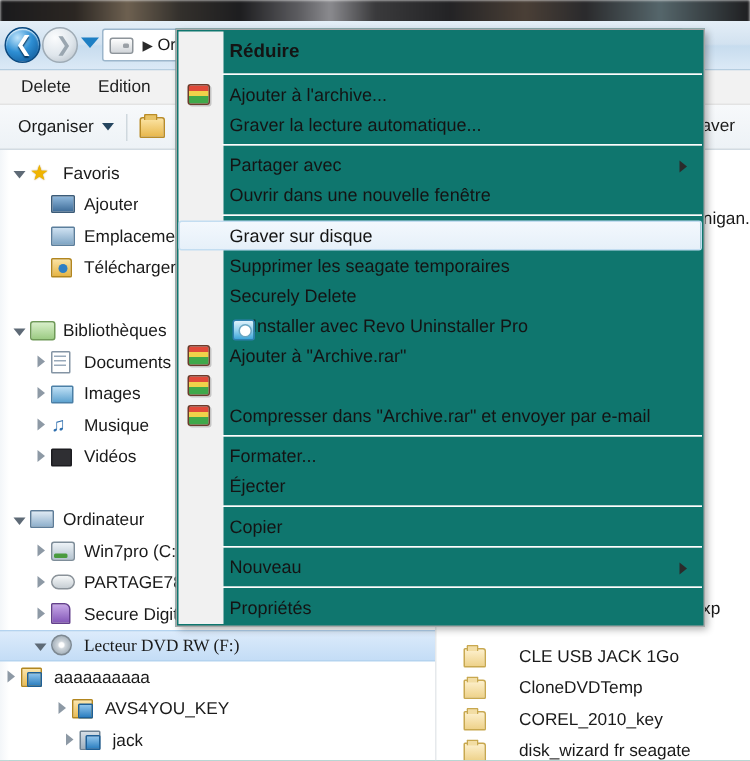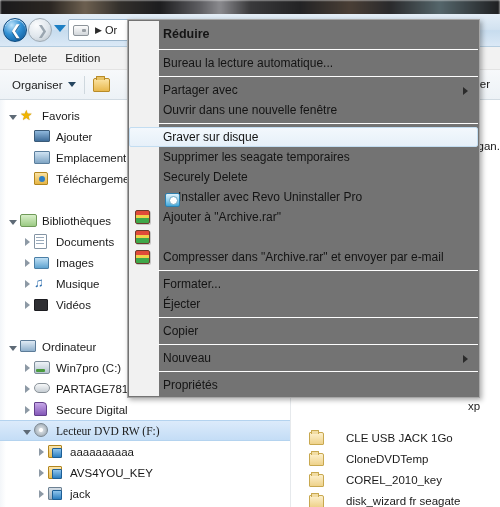--- a/index.html
+++ b/index.html
@@ -195,22 +195,22 @@
   .fl-ico::before{content:"";position:absolute;left:1px;top:-3px;width:6px;height:3px;
             background:#f2dda4;border:1px solid #c8a84f;border-bottom:none;border-radius:1px 1px 0 0;}
 
   
   .edge-text {
     position:absolute; font-size:11.5px; color:#1a1a1a; white-space:nowrap;
   }
 
   
   .ctxmenu {
-    position:absolute; left:127px; top:19px; width:353px;
-    background:#737373;
+    position:absolute; left:117px; top:19px; width:353px;
+    background:#0f766e;
     border:1px solid #a7a7a7;
     box-shadow: 2px 2px 5px rgba(0,0,0,.32);
     padding: 2px 0 2px 0;
     z-index: 50;
   }
   .ctx-gutter {
     position:absolute; left:1px; top:1px; width:30px; bottom:1px;
     background:#f1f1f1;
   }
   .ctx-item {
@@ -389,35 +389,35 @@
             </span>
             <span class="tlabel">Secure Digital</span>
           </div>
           <div class="trow selected" style="padding-left: 20px;">
             <span class="tw"><span class="tri open"></span></span>
             <span class="ticon">
               <span class="ic-dvd" style="display: block;"></span>
             </span>
             <span class="tlabel">Lecteur DVD RW (F:)</span>
           </div>
+          <div class="trow" style="">
+            <span class="tw"><span class="tri"></span></span>
+            <span class="ticon">
+              <span class="ic-fold-dl" style="display: block;"></span>
+            </span>
+            <span class="tlabel">aaaaaaaaaa</span>
+          </div>
           <div class="trow" style="padding-left: 34px;">
             <span class="tw"><span class="tri"></span></span>
             <span class="ticon">
               <span class="ic-fold-dl" style="display: block;"></span>
             </span>
-            <span class="tlabel">aaaaaaaaaa</span>
-          </div>
-          <div class="trow" style="padding-left: 34px;">
-            <span class="tw"><span class="tri"></span></span>
-            <span class="ticon">
-              <span class="ic-fold-dl" style="display: block;"></span>
-            </span>
             <span class="tlabel">AVS4YOU_KEY</span>
           </div>
-          <div class="trow" style="padding-left: 34px;">
+          <div class="trow" style="padding-left: 16px; margin-left: 23px;">
             <span class="tw"><span class="tri"></span></span>
             <span class="ticon">
               <span class="ic-fold-chk" style="display: block;"></span>
             </span>
             <span class="tlabel">jack</span>
           </div>
           <div class="trow" style="padding-left: 34px;">
             <span class="tw"></span>
           </div>
         </div>
@@ -451,21 +451,25 @@
   </div>
 
   <div class="ctxmenu">
     <div class="ctx-gutter"></div>
     <div id="ctxitems" style="position:relative;">
         <div class="ctx-item bold">
           <span class="ctx-label">Réduire</span>
         </div>
         <div class="ctx-sep"></div>
         <div class="ctx-item">
-          <span class="ctx-label">Bureau la lecture automatique...</span>
+          <span class="ctx-icon ic-rar"></span>
+          <span class="ctx-label">Ajouter à l'archive...</span>
+        </div>
+        <div class="ctx-item">
+          <span class="ctx-label">Graver la lecture automatique...</span>
         </div>
         <div class="ctx-sep"></div>
         <div class="ctx-item">
           <span class="ctx-label">Partager avec</span>
           <span class="ctx-arrow"></span>
         </div>
         <div class="ctx-item">
           <span class="ctx-label">Ouvrir dans une nouvelle fenêtre</span>
         </div>
         <div class="ctx-sep"></div>

